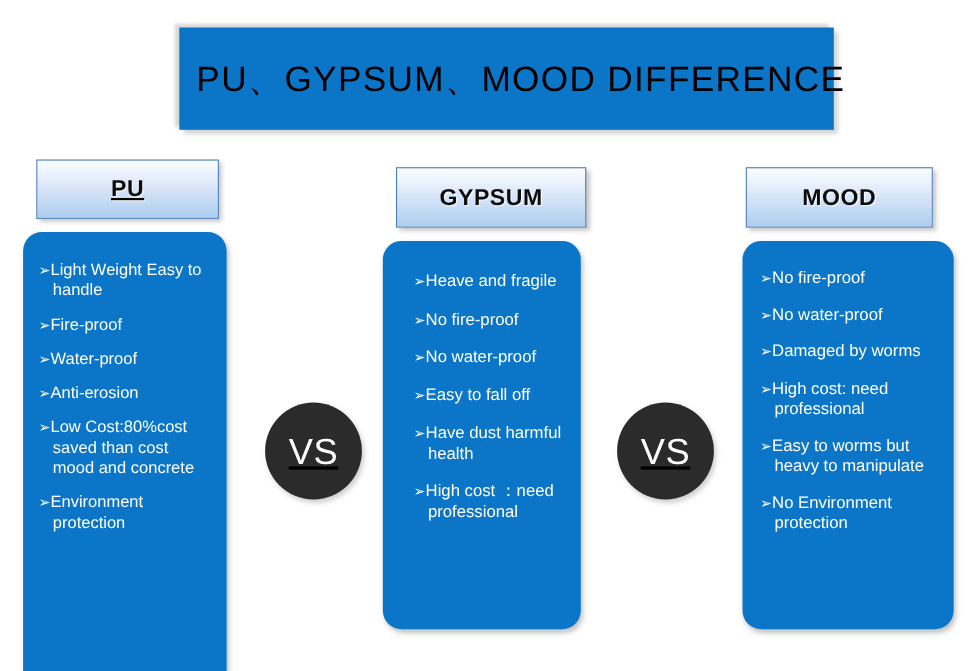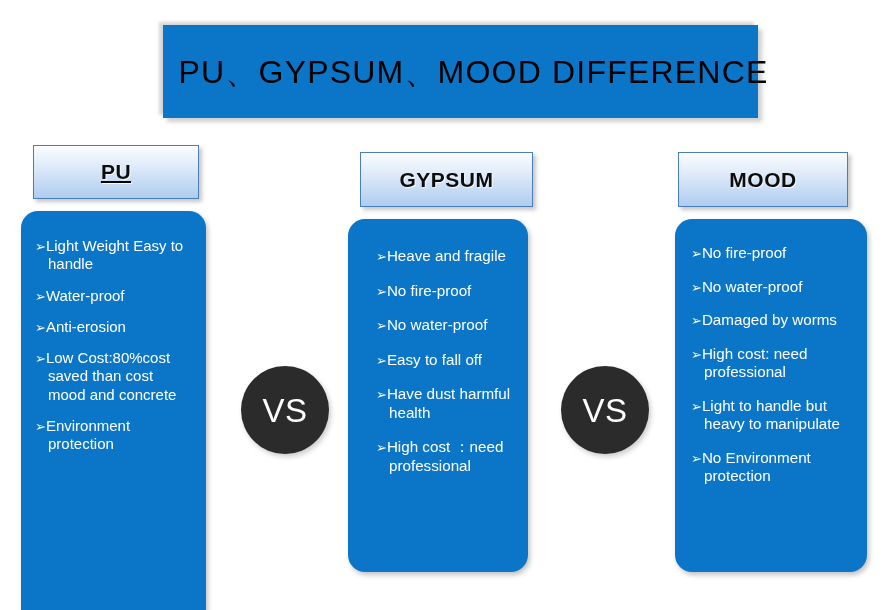--- a/index.html
+++ b/index.html
@@ -115,20 +115,21 @@
   .vs-badge {
     position: absolute;
     width: 88px;
     height: 88px;
     border-radius: 50%;
     background: #2b2b2b;
     display: flex;
     align-items: center;
     justify-content: center;
     box-shadow: 2px 3px 5px rgba(130,130,130,0.40);
+    text-decoration: underline;
   }
   .vs-label {
     color: #ffffff;
     font-size: 33px;
     font-weight: normal;
     letter-spacing: 0.5px;
     line-height: 1;
   }
   #vs-left  { left: 241px; top: 366px; }
   #vs-right { left: 561px; top: 366px; }
@@ -141,20 +142,21 @@
   <div id="title-banner">
     <div id="title-text">PU、GYPSUM、MOOD DIFFERENCE</div>
   </div>
 
   <div class="col-header" id="header-pu">
     <span class="col-header-label">PU</span>
   </div>
   <div class="col-panel" id="panel-pu">
     <ul class="bullet-list">
       <li class="bullet-item"><span class="bullet-glyph">➢</span><span>Light Weight Easy to handle</span></li>
+      <li class="bullet-item"><span class="bullet-glyph">➢</span><span>Fire-proof</span></li>
       <li class="bullet-item"><span class="bullet-glyph">➢</span><span>Water-proof</span></li>
       <li class="bullet-item"><span class="bullet-glyph">➢</span><span>Anti-erosion</span></li>
       <li class="bullet-item"><span class="bullet-glyph">➢</span><span>Low Cost:80%cost saved than cost mood and concrete</span></li>
       <li class="bullet-item"><span class="bullet-glyph">➢</span><span>Environment protection</span></li>
     </ul>
   </div>
 
   <div class="vs-badge" id="vs-left">
     <span class="vs-label">VS</span>
   </div>
@@ -179,18 +181,18 @@
 
   <div class="col-header" id="header-mood">
     <span class="col-header-label">MOOD</span>
   </div>
   <div class="col-panel" id="panel-mood">
     <ul class="bullet-list">
       <li class="bullet-item"><span class="bullet-glyph">➢</span><span>No fire-proof</span></li>
       <li class="bullet-item"><span class="bullet-glyph">➢</span><span>No water-proof</span></li>
       <li class="bullet-item"><span class="bullet-glyph">➢</span><span>Damaged by worms</span></li>
       <li class="bullet-item"><span class="bullet-glyph">➢</span><span>High cost: need professional</span></li>
-      <li class="bullet-item"><span class="bullet-glyph">➢</span><span>Light to handle but heavy to manipulate</span></li>
+      <li class="bullet-item"><span class="bullet-glyph">➢</span><span>Easy to worms but heavy to manipulate</span></li>
       <li class="bullet-item"><span class="bullet-glyph">➢</span><span>No Environment protection</span></li>
     </ul>
   </div>
 
 </div>
 
 </body></html>

